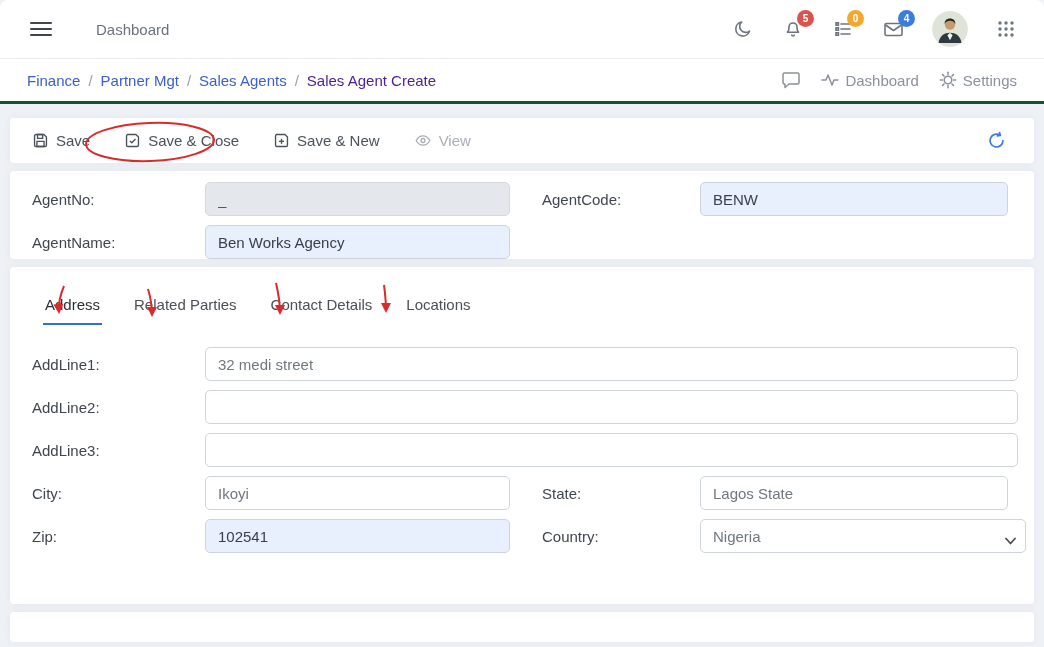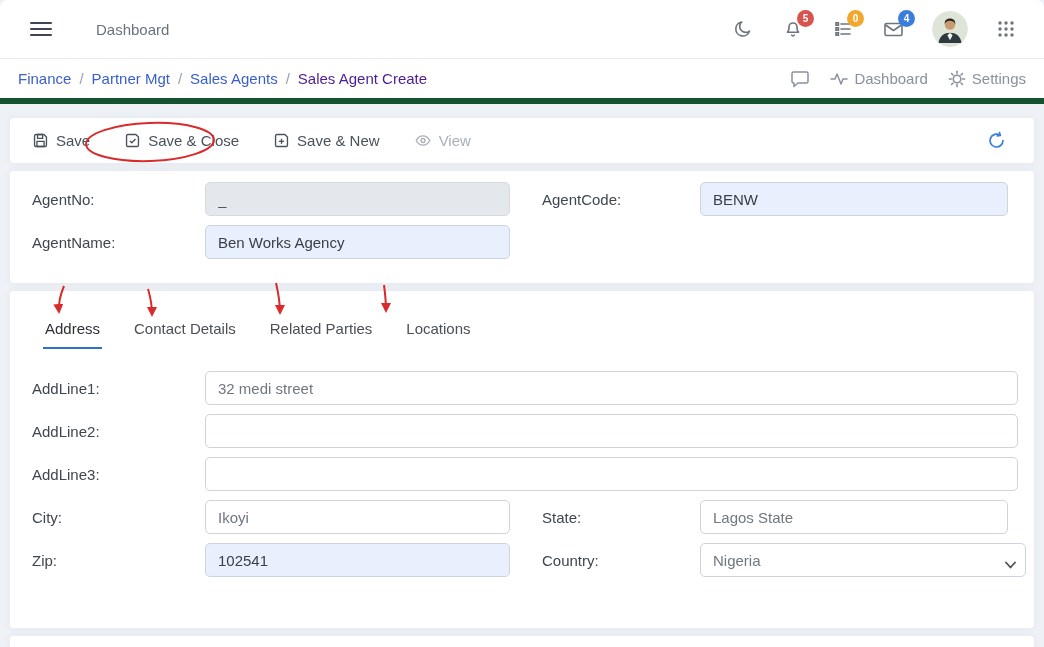--- a/index.html
+++ b/index.html
@@ -17,36 +17,36 @@
   .app-title{margin-left:40px;font-size:15px;color:#6a7280;}
   .topbar-right{margin-left:auto;display:flex;align-items:center;gap:26px;}
   .icon-btn{position:relative;background:none;border:none;cursor:pointer;padding:2px;display:flex;align-items:center;color:#6c757d;}
   .badge{position:absolute;top:-7px;right:-9px;min-width:17px;height:17px;border-radius:50%;color:#fff;font-size:10px;font-weight:bold;display:flex;align-items:center;justify-content:center;padding:0 2px;}
   .badge.red{background:var(--badge-red);}
   .badge.yellow{background:var(--badge-yellow);}
   .badge.blue{background:var(--badge-blue);}
   .avatar{width:36px;height:36px;border-radius:50%;overflow:hidden;border:none;background:none;cursor:pointer;padding:0;}
 
   
-  .breadcrumb-bar{height:45px;background:#fff;border-bottom:6px solid #14532d;display:flex;align-items:center;padding:0 18px;}
+  .breadcrumb-bar{height:45px;background:#fff;border-bottom:3px solid #14532d;display:flex;align-items:center;padding:0 27px;}
   .breadcrumb{display:flex;align-items:center;gap:8px;font-size:15px;}
   .breadcrumb a{color:var(--link);text-decoration:none;cursor:pointer;}
   .crumb-sep{color:#9aa0a8;}
   .crumb-current{color:#4c1d95;}
   .breadcrumb-right{margin-left:auto;display:flex;align-items:center;gap:20px;color:#8a919c;font-size:15px;}
   .bc-action{display:flex;align-items:center;gap:6px;background:none;border:none;cursor:pointer;color:#8a919c;font-size:15px;}
 
   
   .card{background:#fff;border-radius:4px;margin:0 10px;box-shadow:0 0 10px rgba(20,30,60,.05);}
   .toolbar-card{margin-top:14px;height:45px;display:flex;align-items:center;padding:0 24px 0 12px;}
   .tb-btn{display:flex;align-items:center;gap:7px;background:none;border:none;cursor:pointer;font-size:15px;color:#49525c;padding:6px 10px;margin-right:14px;}
   .tb-btn.disabled{color:#a9afb8;cursor:default;}
   .refresh-btn{margin-left:auto;background:none;border:none;cursor:pointer;color:var(--accent);display:flex;align-items:center;padding:4px;}
 
-  .form-card{margin-top:8px;height:112px;padding:11px 26px 0 22px;}
+  .form-card{margin-top:8px;height:88px;padding:11px 26px 0 22px;}
   .tabs-card{margin-top:8px;height:337px;padding:18px 36px 0 22px;}
   .sliver-card{margin-top:8px;height:30px;}
 
   .frow{display:flex;align-items:center;margin-bottom:9px;}
   .flabel{width:173px;font-size:15px;color:#3f4650;flex:none;}
   .flabel2{width:190px;padding-left:32px;font-size:15px;color:#3f4650;flex:none;}
   .inp{height:34px;border:1px solid #ced4da;border-radius:5px;padding:0 12px;font-size:15px;font-family:"Liberation Sans",sans-serif;color:#6f7781;background:#fff;outline:none;}
   .inp.sm{width:305px;flex:none;}
   .inp.lg{width:813px;flex:none;}
   .inp.col2{width:308px;flex:none;}
@@ -224,22 +224,22 @@
     </div>
     <div class="frow">
       <label class="flabel">AgentName:</label>
       <input class="inp sm filled" type="text" value="Ben Works Agency" style="">
     </div>
   </div>
 
   <div class="card tabs-card">
     <div class="tabs">
       <button class="tab active">Address</button>
+      <button class="tab">Related Parties</button>
       <button class="tab">Contact Details</button>
-      <button class="tab">Related Parties</button>
       <button class="tab">Locations</button>
     </div>
 
     <div class="tab-content">
       <div class="frow">
         <label class="flabel">AddLine1:</label>
         <input class="inp lg" type="text" value="32 medi street" style="">
       </div>
       <div class="frow">
         <label class="flabel">AddLine2:</label>

